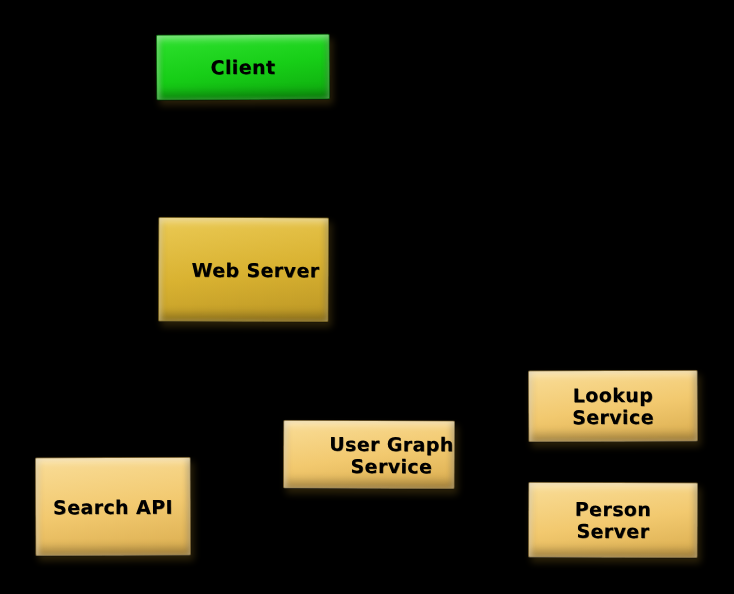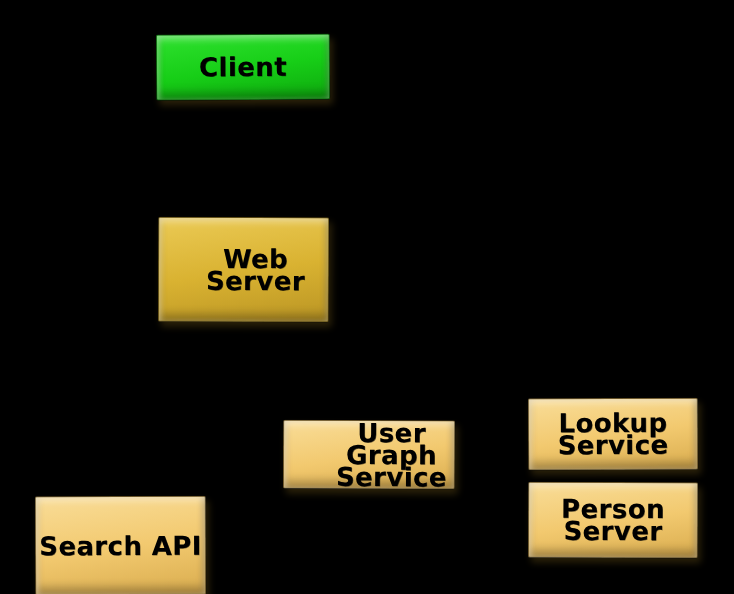--- a/index.html
+++ b/index.html
@@ -27,21 +27,21 @@
       inset 0 4px 7px rgba(255,255,255,0.38),
       inset 3px 0 5px rgba(255,255,255,0.18),
       inset 0 -7px 9px rgba(0,0,0,0.26),
       inset -3px 0 5px rgba(0,0,0,0.12),
       3px 5px 7px rgba(90,70,20,0.45);
     cursor: pointer;
   }
   .node-label {
     color: #000000;
     font-weight: bold;
-    font-size: 26px;
+    font-size: 19px;
     line-height: 22px;
     letter-spacing: 0.4px;
     text-align: center;
     white-space: pre-line;
     text-shadow: 0.5px 0.5px 0 rgba(0,0,0,0.55);
   }
   
   .node:nth-child(1) { transform: rotate(-0.3deg); }
   .node:nth-child(2) { transform: rotate(0.2deg); }
   .node:nth-child(3) { transform: rotate(-0.2deg); }
@@ -52,28 +52,28 @@
 </head>
 <body>
 
 <div class="canvas">
   <div class="node" style="left: 156px; top: 34px; width: 174px; height: 66px; background: linear-gradient(172deg, rgb(47, 225, 47) 0%, rgb(23, 206, 23) 52%, rgb(14, 169, 14) 100%);">
     <span class="node-label">Client</span>
   </div>
   <div class="node" style="left: 158px; top: 217px; width: 171px; height: 105px; background: linear-gradient(172deg, rgb(235, 202, 85) 0%, rgb(217, 178, 49) 52%, rgb(186, 149, 36) 100%); padding-left: 24px;">
     <span class="node-label">Web Server</span>
   </div>
-  <div class="node" style="left: 35px; top: 457px; width: 171px; height: 99px; background: linear-gradient(172deg, rgb(249, 221, 152) 0%, rgb(242, 201, 111) 52%, rgb(217, 172, 78) 100%); margin-top: 39px;">
+  <div class="node" style="left: 35px; top: 457px; width: 156px; height: 99px; background: linear-gradient(172deg, rgb(249, 221, 152) 0%, rgb(242, 201, 111) 52%, rgb(217, 172, 78) 100%);">
     <span class="node-label">Search API</span>
   </div>
   <div class="node" style="left: 283px; top: 420px; width: 172px; height: 69px; background: linear-gradient(172deg, rgb(249, 221, 152) 0%, rgb(242, 201, 111) 52%, rgb(217, 172, 78) 100%);">
     <span class="node-label">User Graph
 Service</span>
   </div>
-  <div class="node" style="left: 528px; top: 370px; width: 170px; height: 72px; background: linear-gradient(172deg, rgb(249, 221, 152) 0%, rgb(242, 201, 111) 52%, rgb(217, 172, 78) 100%); margin-top: 28px;">
+  <div class="node" style="left: 528px; top: 370px; width: 170px; height: 72px; background: linear-gradient(172deg, rgb(249, 221, 152) 0%, rgb(242, 201, 111) 52%, rgb(217, 172, 78) 100%);">
     <span class="node-label">Lookup
 Service</span>
   </div>
   <div class="node" style="left: 528px; top: 482px; width: 170px; height: 76px; background: linear-gradient(172deg, rgb(249, 221, 152) 0%, rgb(242, 201, 111) 52%, rgb(217, 172, 78) 100%);">
     <span class="node-label">Person
 Server</span>
   </div>
 </div>
 
 </body></html>

